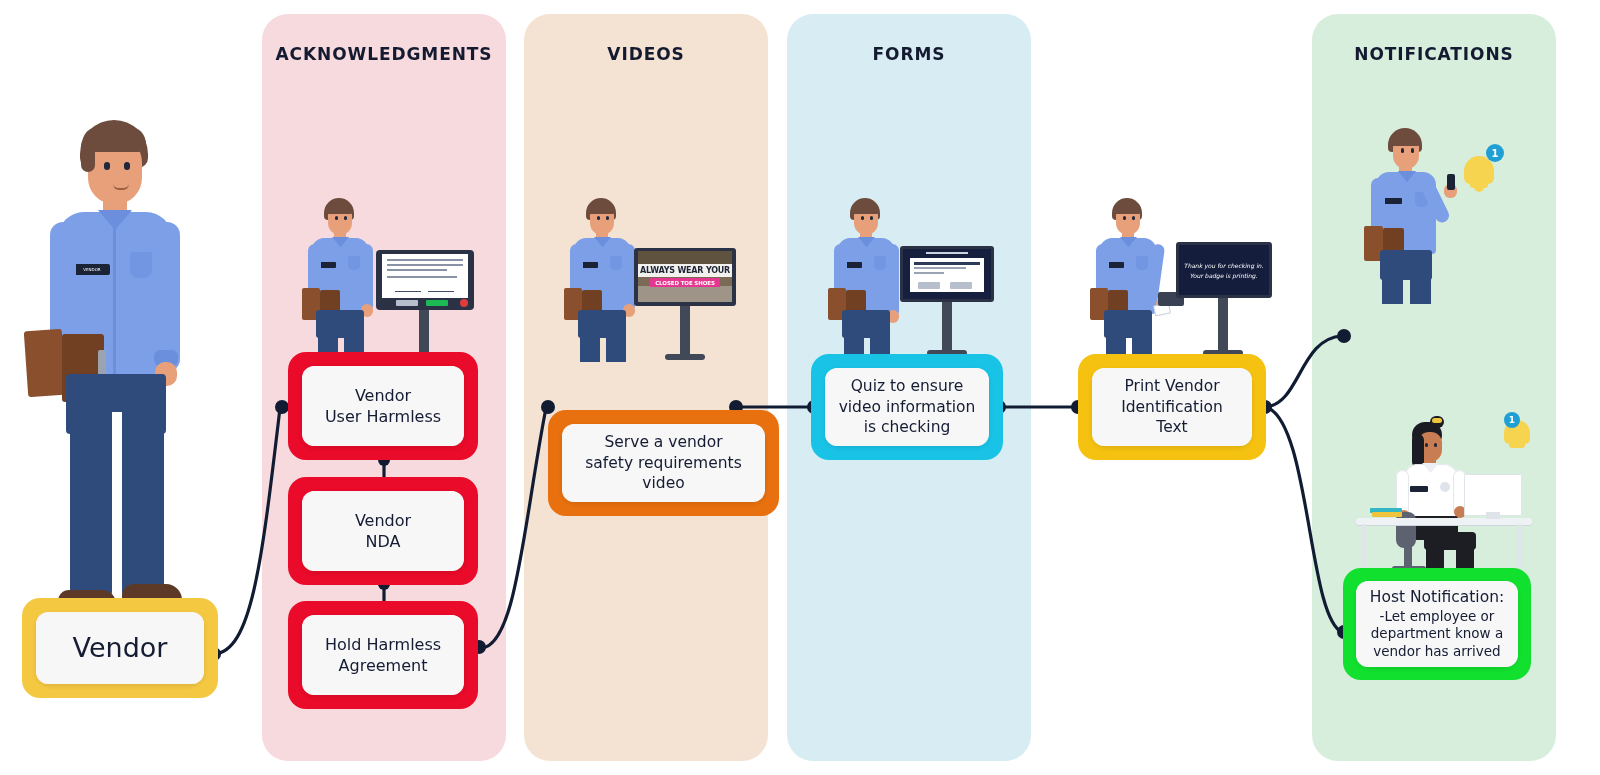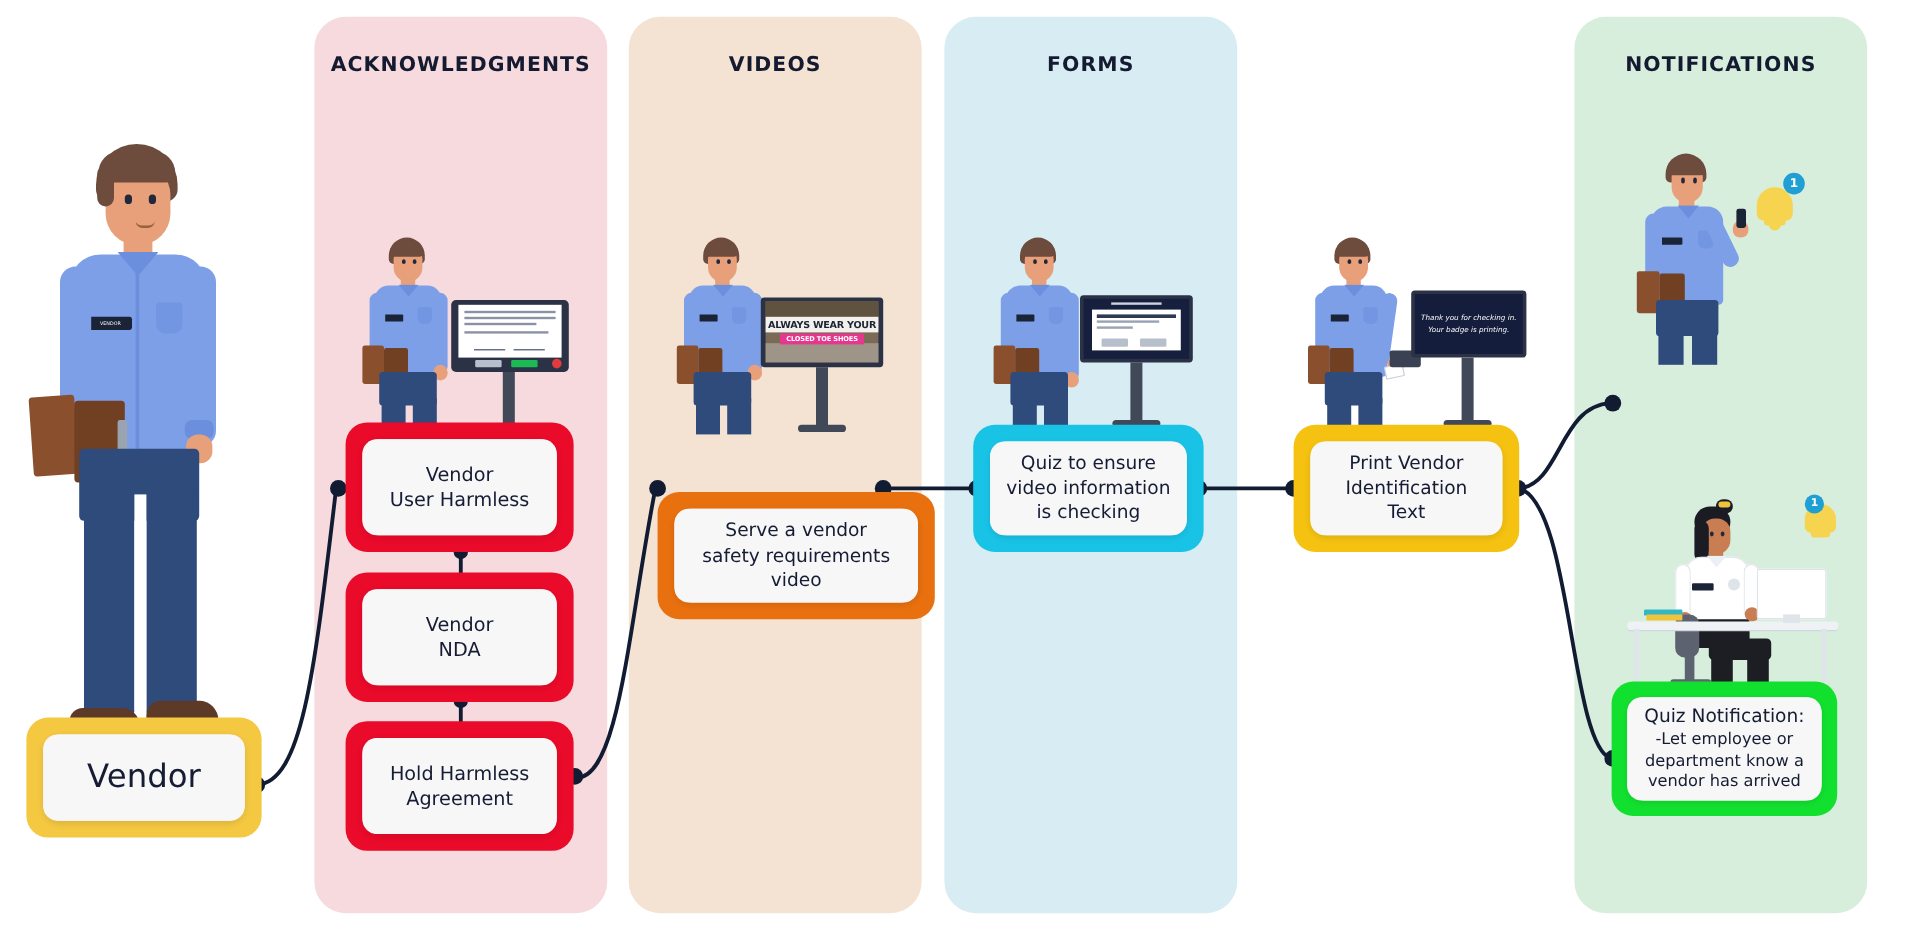--- a/index.html
+++ b/index.html
@@ -474,21 +474,21 @@
       </span>
     </div>
   </div>
 
 
   <div class="card" style="left:1343px;top:568px;width:188px;height:112px;">
     <div class="frame" style="background:#12e02f;"></div>
     <div class="inner" style="left:13px;top:13px;right:13px;bottom:13px;"></div>
     <div class="inner-clip" style="left:13px;top:13px;right:13px;bottom:13px;">
       <span class="label" style="font-size:13.5px;">
-        <span style="font-size:15.5px;">Quiz Notification:</span><br>
+        <span style="font-size:15.5px;">Host Notification:</span><br>
         <span>-Let employee or</span><br>
         <span>department know a</span><br>
         <span>vendor has arrived</span>
       </span>
     </div>
   </div>
 
 </div>
 
 </body></html>

